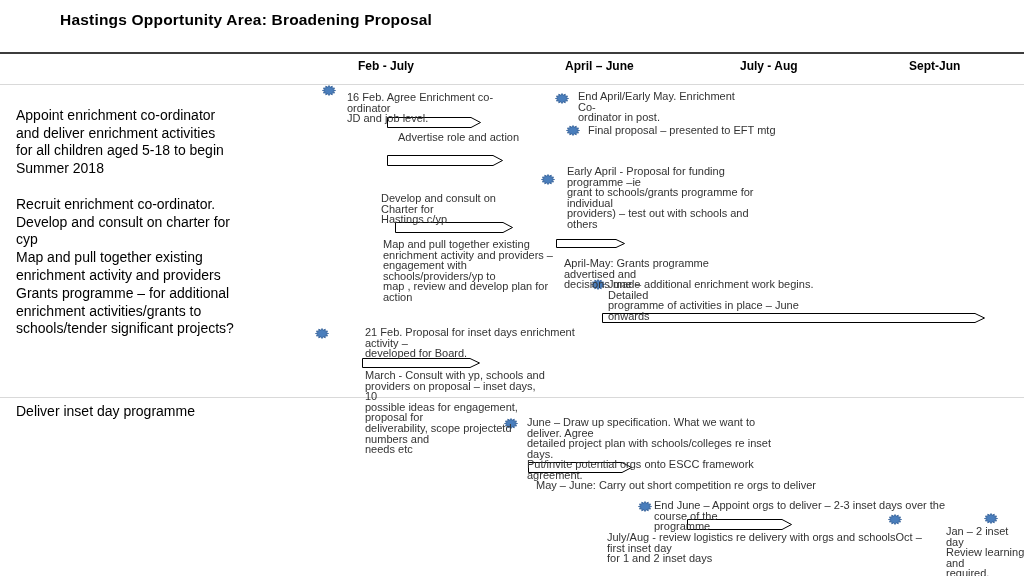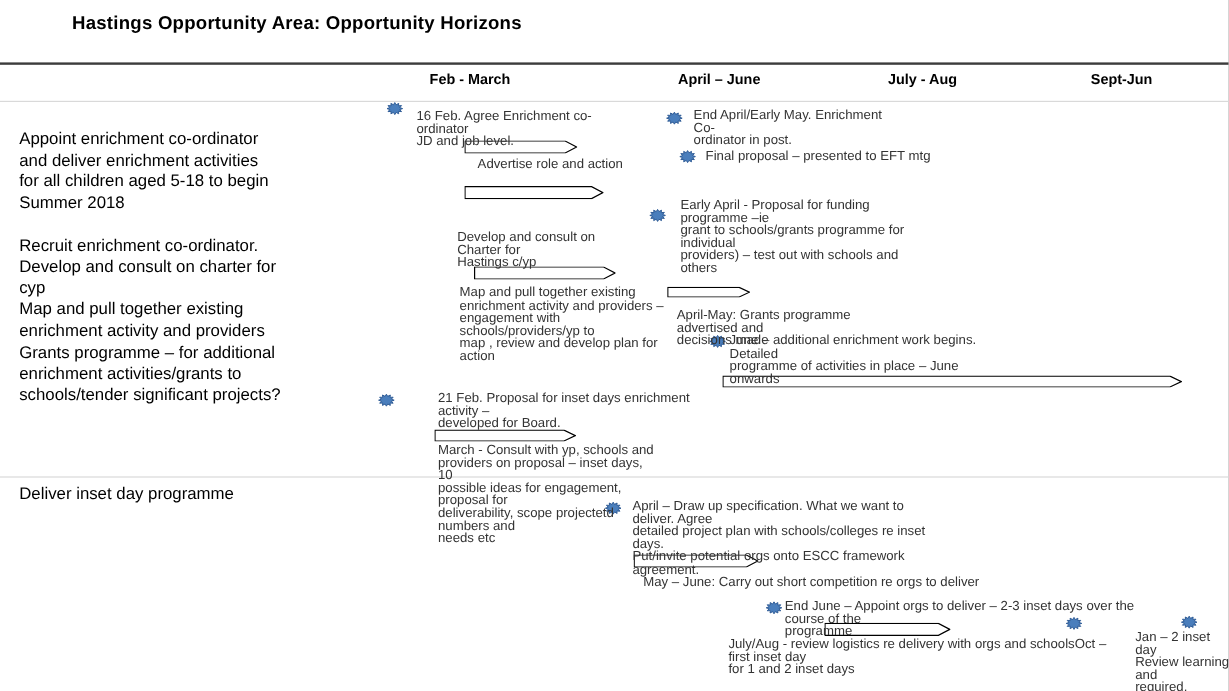--- a/index.html
+++ b/index.html
@@ -24,25 +24,25 @@
   svg.burst{position:absolute;}
   svg.burst polygon{fill:var(--marker-fill,#4a7ebc);stroke:var(--marker-stroke,#2d5a94);stroke-width:0.8;}
   svg.arrow{position:absolute;}
   svg.arrow polygon{fill:var(--arrow-fill,#ffffff);stroke:var(--arrow-stroke,#000000);stroke-width:1;}
 </style>
 </head>
 <body>
 
 <div class="slide">
 
-  <h1 class="title">Hastings Opportunity Area: Opportunity Horizons</h1>
+  <h1 class="title">Hastings Opportunity Area: Broadening Proposal</h1>
 
   <div class="hline dark" style="top:52px"></div>
 
-  <div class="col-header" style="left:358px">Feb - March</div>
+  <div class="col-header" style="left:358px">Feb - July</div>
   <div class="col-header" style="left:565px">April – June</div>
   <div class="col-header" style="left:740px">July - Aug</div>
   <div class="col-header" style="left:909px">Sept-Jun</div>
 
   <div class="hline light" style="top:84px"></div>
   <div class="hline light" style="top:397px"></div>
 
   <div class="row-text" style="left:16px;top:89px;width:316px">
     <div class="bold">Appoint enrichment co-ordinator
 and deliver enrichment activities
@@ -135,21 +135,21 @@
   <div class="note" style="left:578px;top:91px;width:160px">End April/Early May. Enrichment Co-
 ordinator in post.</div>
   <div class="note" style="left:588px;top:125px">Final proposal – presented to  EFT mtg</div>
   <div class="note" style="left:567px;top:166px;width:210px">Early April - Proposal for funding programme –ie
 grant to schools/grants programme for individual
 providers) – test out with schools and others</div>
   <div class="note" style="left:564px;top:258px;width:190px">April-May: Grants programme advertised and
 decisions made</div>
   <div class="note" style="left:608px;top:279px;width:210px">June – additional enrichment work begins. Detailed
 programme of activities in place – June onwards</div>
-  <div class="note" style="left:527px;top:417px;width:250px">April – Draw up specification. What we want to deliver.  Agree
+  <div class="note" style="left:527px;top:417px;width:250px">June – Draw up specification. What we want to deliver.  Agree
 detailed project plan with schools/colleges re inset days.
 Put/invite potential orgs onto ESCC framework agreement.</div>
   <div class="note" style="left:536px;top:480px">May – June: Carry out  short competition re orgs to deliver</div>
   <div class="note" style="left:654px;top:500px;width:300px">End June – Appoint orgs to deliver – 2-3 inset days over the course of the
 programme</div>
   <div class="note" style="left:607px;top:532px;width:315px">July/Aug  - review logistics re delivery with orgs and schoolsOct – first inset day
 for 1 and 2 inset days</div>
   <div class="note" style="left:946px;top:526px;width:80px">Jan – 2 inset day
 Review learning and
 required.</div>

